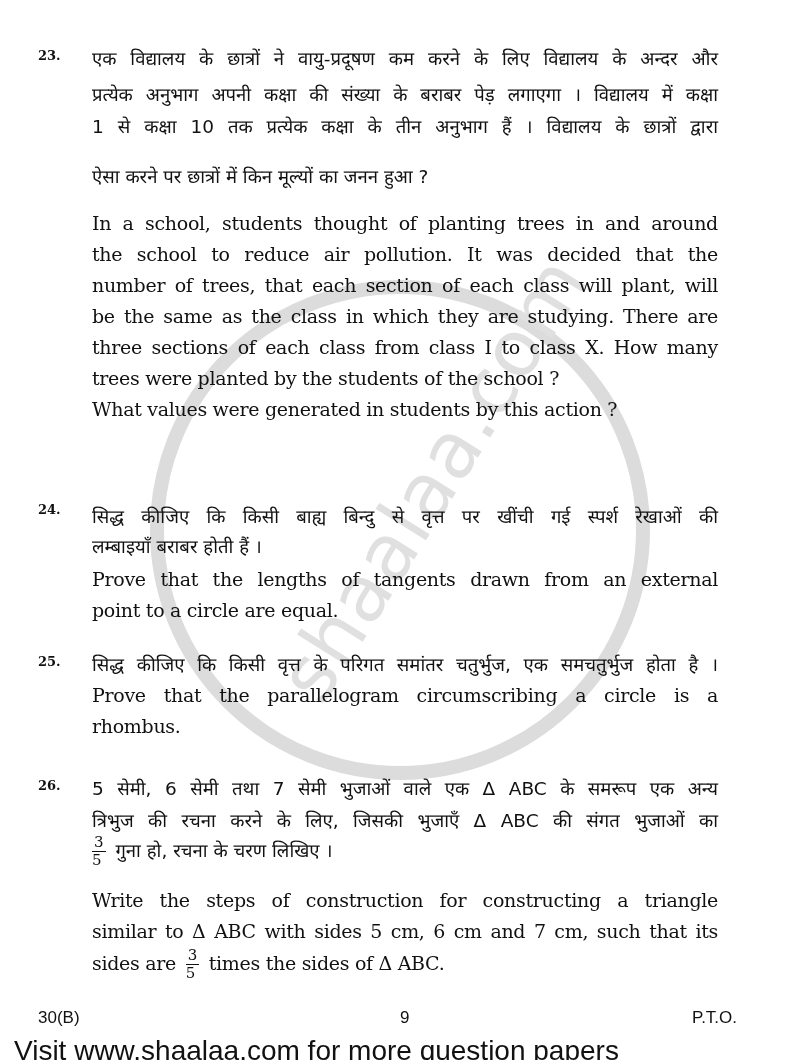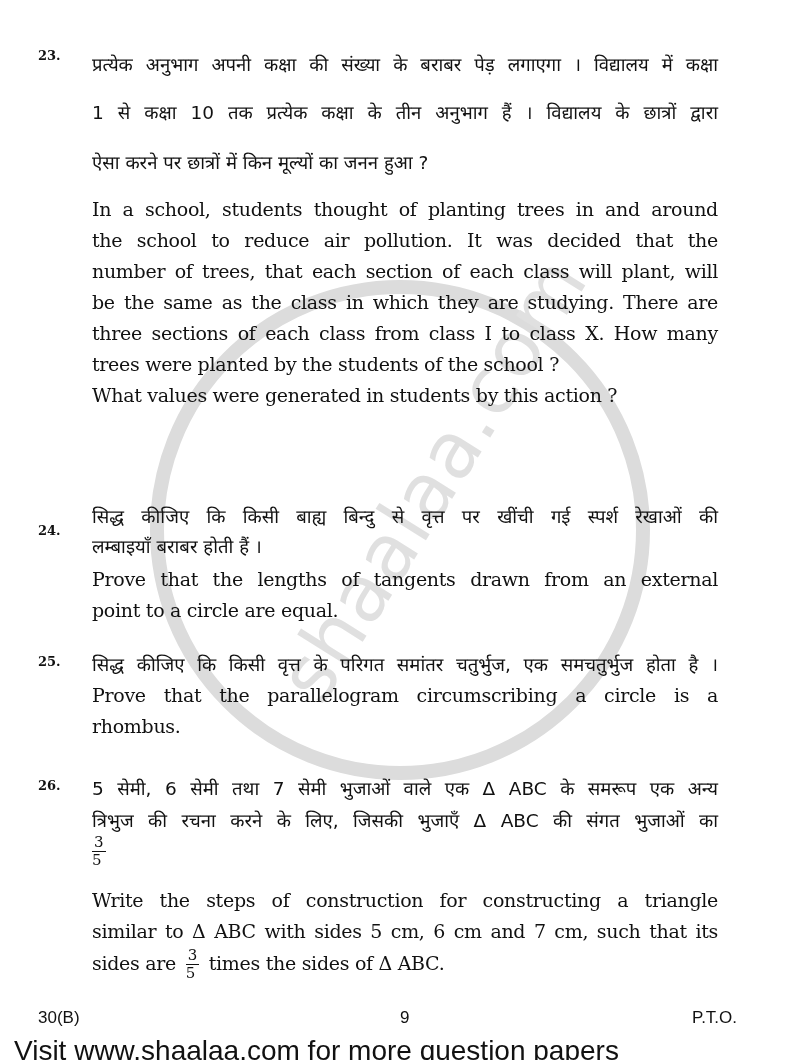--- a/index.html
+++ b/index.html
@@ -26,35 +26,36 @@
 <body>
 
 <div class="page">
 
   <div class="watermark"></div>
   <div class="wm-text">shaalaa.com</div>
 
   <div class="q" style="top:44px;">
     <div class="qnum" style="top:4px;">23.</div>
     <div class="body">
+      <p class="hi" style="text-align-last:justify">एक विद्यालय के छात्रों ने वायु-प्रदूषण कम करने के लिए विद्यालय के अन्दर और</p>
       <p class="hi" style="text-align-last:justify;margin-top:6px">प्रत्येक अनुभाग अपनी कक्षा की संख्या के बराबर पेड़ लगाएगा । विद्यालय में कक्षा</p>
-      <p class="hi" style="text-align-last:justify;margin-top:18px">1 से कक्षा 10 तक प्रत्येक कक्षा के तीन अनुभाग हैं । विद्यालय के छात्रों द्वारा</p>
+      <p class="hi" style="text-align-last:justify;margin-top:2px">1 से कक्षा 10 तक प्रत्येक कक्षा के तीन अनुभाग हैं । विद्यालय के छात्रों द्वारा</p>
       <p class="hi last" style="margin-top:20px">ऐसा करने पर छात्रों में किन मूल्यों का जनन हुआ ?</p>
       <p class="en" style="text-align-last:justify;margin-top:16px">In a school, students thought of planting trees in and around</p>
       <p class="en" style="text-align-last:justify">the school to reduce air pollution. It was decided that the</p>
       <p class="en" style="text-align-last:justify">number of trees, that each section of each class will plant, will</p>
       <p class="en" style="text-align-last:justify">be the same as the class in which they are studying. There are</p>
       <p class="en" style="text-align-last:justify">three sections of each class from class I to class X. How many</p>
       <p class="en last">trees were planted by the students of the school ?</p>
       <p class="en last">What values were generated in students by this action ?</p>
     </div>
   </div>
 
   <div class="q" style="top:502px;">
-    <div class="qnum" style="top:21px;">24.</div>
+    <div class="qnum" style="top:0;">24.</div>
     <div class="body">
       <p class="hi" style="text-align-last:justify">सिद्ध कीजिए कि किसी बाह्य बिन्दु से वृत्त पर खींची गई स्पर्श रेखाओं की</p>
       <p class="hi last">लम्बाइयाँ बराबर होती हैं ।</p>
       <p class="en" style="text-align-last:justify;margin-top:2px">Prove that the lengths of tangents drawn from an external</p>
       <p class="en last">point to a circle are equal.</p>
     </div>
   </div>
 
   <div class="q" style="top:650px;">
     <div class="qnum" style="top:4px;">25.</div>
@@ -68,20 +69,21 @@
   <div class="q" style="top:774px;">
     <div class="qnum" style="top:4px;">26.</div>
     <div class="body">
       <p class="hi" style="text-align-last:justify">5 सेमी, 6 सेमी तथा 7 सेमी भुजाओं वाले एक Δ ABC के समरूप एक अन्य</p>
       <p class="hi" style="text-align-last:justify;margin-top:2px">त्रिभुज की रचना करने के लिए, जिसकी भुजाएँ Δ ABC की संगत भुजाओं का</p>
       <p class="hi last" style="margin-top:-2px">
         <span class="frac" style="margin-left:0">
           <span class="num">3</span>
           <span class="den">5</span>
         </span>
+        <span>गुना हो, रचना के चरण लिखिए ।</span>
       </p>
       <p class="en" style="text-align-last:justify;margin-top:16px">Write the steps of construction for constructing a triangle</p>
       <p class="en" style="text-align-last:justify">similar to Δ ABC with sides 5 cm, 6 cm and 7 cm, such that its</p>
       <p class="en last">
         <span>sides are</span>
         <span class="frac">
           <span class="num">3</span>
           <span class="den">5</span>
         </span>
         <span>times the sides of Δ ABC.</span>

